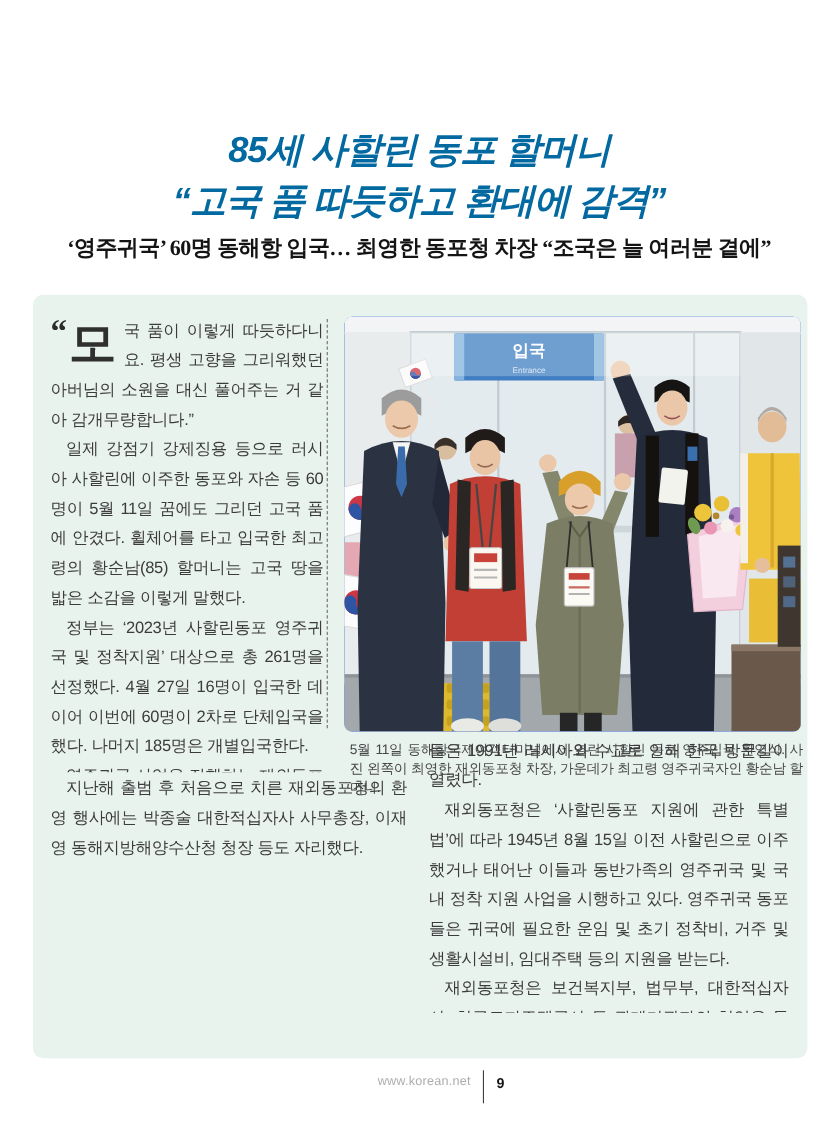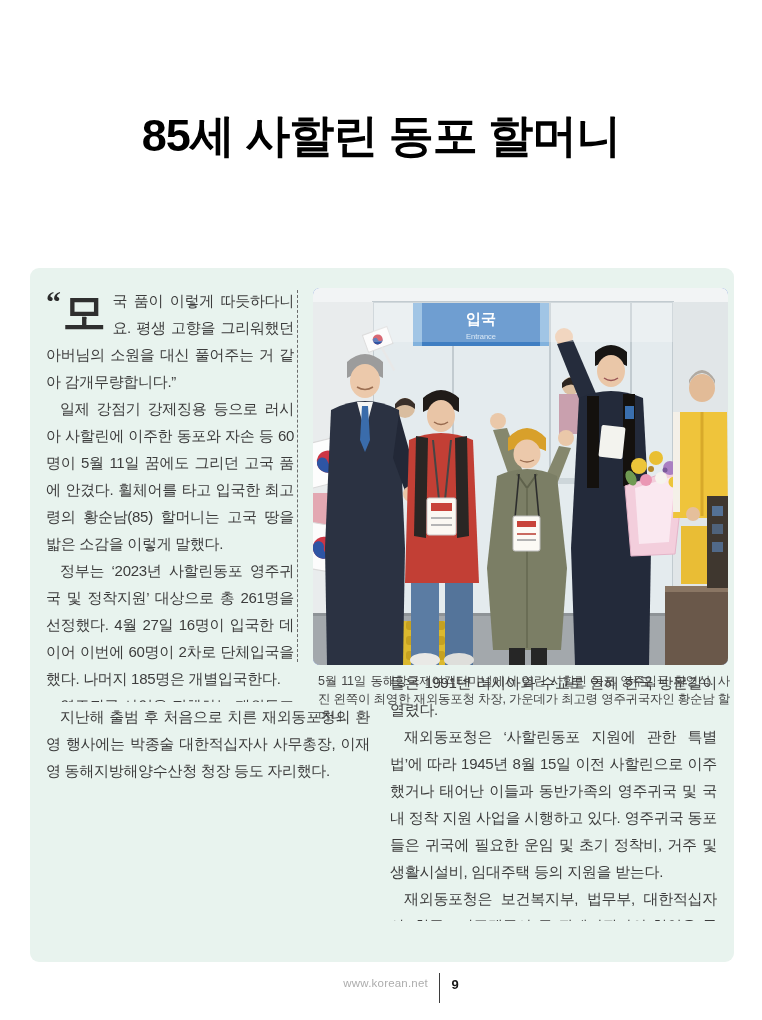--- a/index.html
+++ b/index.html
@@ -7,23 +7,24 @@
   body {
     width:762px; height:1020px; position:relative; overflow:hidden;
     font-family:"Liberation Sans","DejaVu Sans",sans-serif;
     -webkit-font-smoothing:antialiased;
   }
   .page { position:absolute; inset:0; background:#fff; }
 
   
   .headline { position:absolute; top:112px; left:0; right:0; text-align:center; }
   .headline-line {
-    font-size:45px; font-weight:800; letter-spacing:-1px;
-    color:#000000; line-height:47px;
+    font-size:33px; font-weight:800; letter-spacing:-1px;
+    color:#0369a1; line-height:47px;
     font-family:"Liberation Sans","DejaVu Sans",sans-serif;
+    font-style:italic;
   }
   .subheadline {
     position:absolute; top:212px; left:0; right:0; text-align:center;
     font-family:"Liberation Serif","DejaVu Serif",serif;
     font-size:20px; font-weight:600; color:#141414; letter-spacing:-0.5px;
   }
 
   
   .content-box {
     position:absolute; left:30px; top:268px; width:704px; height:694px;
@@ -70,21 +71,23 @@
   .footer-rule { width:1.5px; height:30px; background:#3d3d3d; }
   .footer-page { color:#161616; font-size:13px; font-weight:700; margin-top:4px; }
 </style>
 </head>
 <body>
 
 <div class="page">
 
   <div class="headline">
     <div class="headline-line">85세 사할린 동포 할머니</div>
-  </div>
+    <div class="headline-line">“고국 품 따듯하고 환대에 감격”</div>
+  </div>
+  <div class="subheadline">‘영주귀국’ 60명 동해항 입국… 최영한 동포청 차장 “조국은 늘 여러분 곁에”</div>
 
   <div class="content-box"></div>
 
   <div class="col-top body-text">
     <p class="lead"><span class="lead-quote">“</span><span class="dropcap">모</span><span>국 품이 이렇게 따듯하다니요. 평생 고향을 그리워했던 아버님의 소원을 대신 풀어주는 거 같아 감개무량합니다.”</span></p>
     <p class="ind">일제 강점기 강제징용 등으로 러시아 사할린에 이주한 동포와 자손 등 60명이 5월 11일 꿈에도 그리던 고국 품에 안겼다. 휠체어를 타고 입국한 최고령의 황순남(85) 할머니는 고국 땅을 밟은 소감을 이렇게 말했다.</p>
     <p class="ind">정부는 ‘2023년 사할린동포 영주귀국 및 정착지원’ 대상으로 총 261명을 선정했다. 4월 27일 16명이 입국한 데 이어 이번에 60명이 2차로 단체입국을 했다. 나머지 185명은 개별입국한다.</p>
     <p class="ind">영주귀국 사업을 진행하는 재외동포청(청장 이기철)과 대한적십자사(회장 김철수)는 이날 국제여객터미널에서 사할린 동포를 따뜻하게 맞이했다. 최영한 재외동포청 차장은 배를 기다렸다가 입국장에 들어가 황순남 할머니가 탄 휠체어를 밀고 환영식장에 나타났다.</p>
 
   </div>

